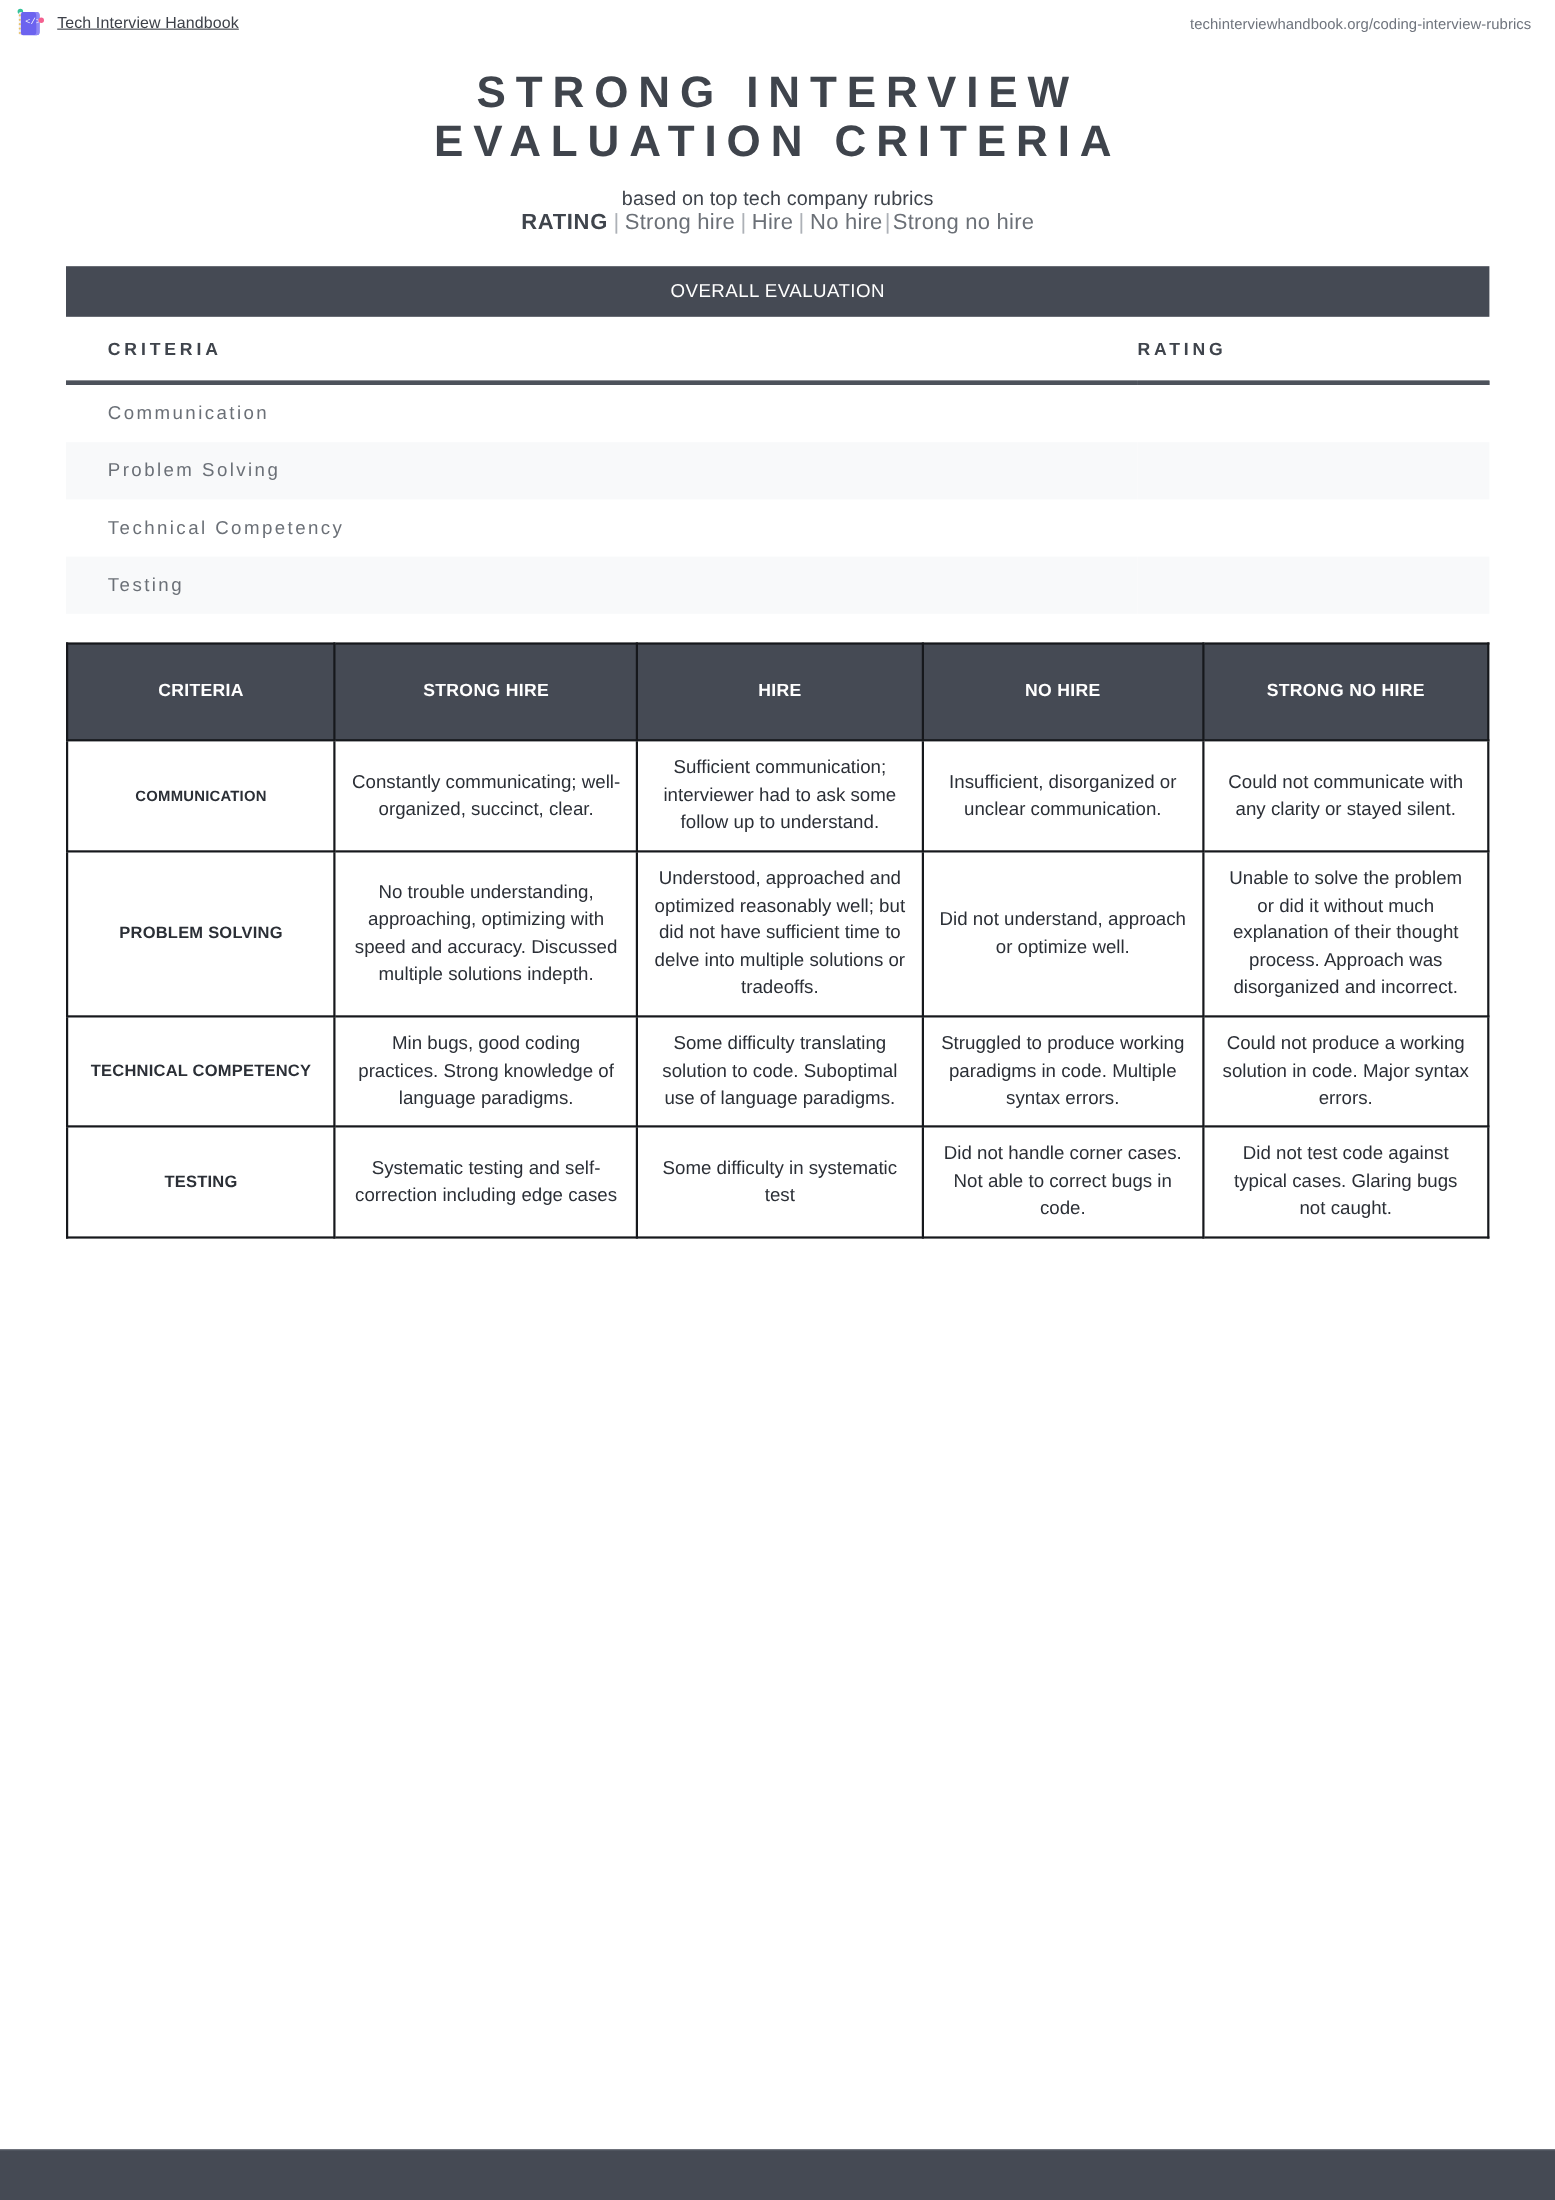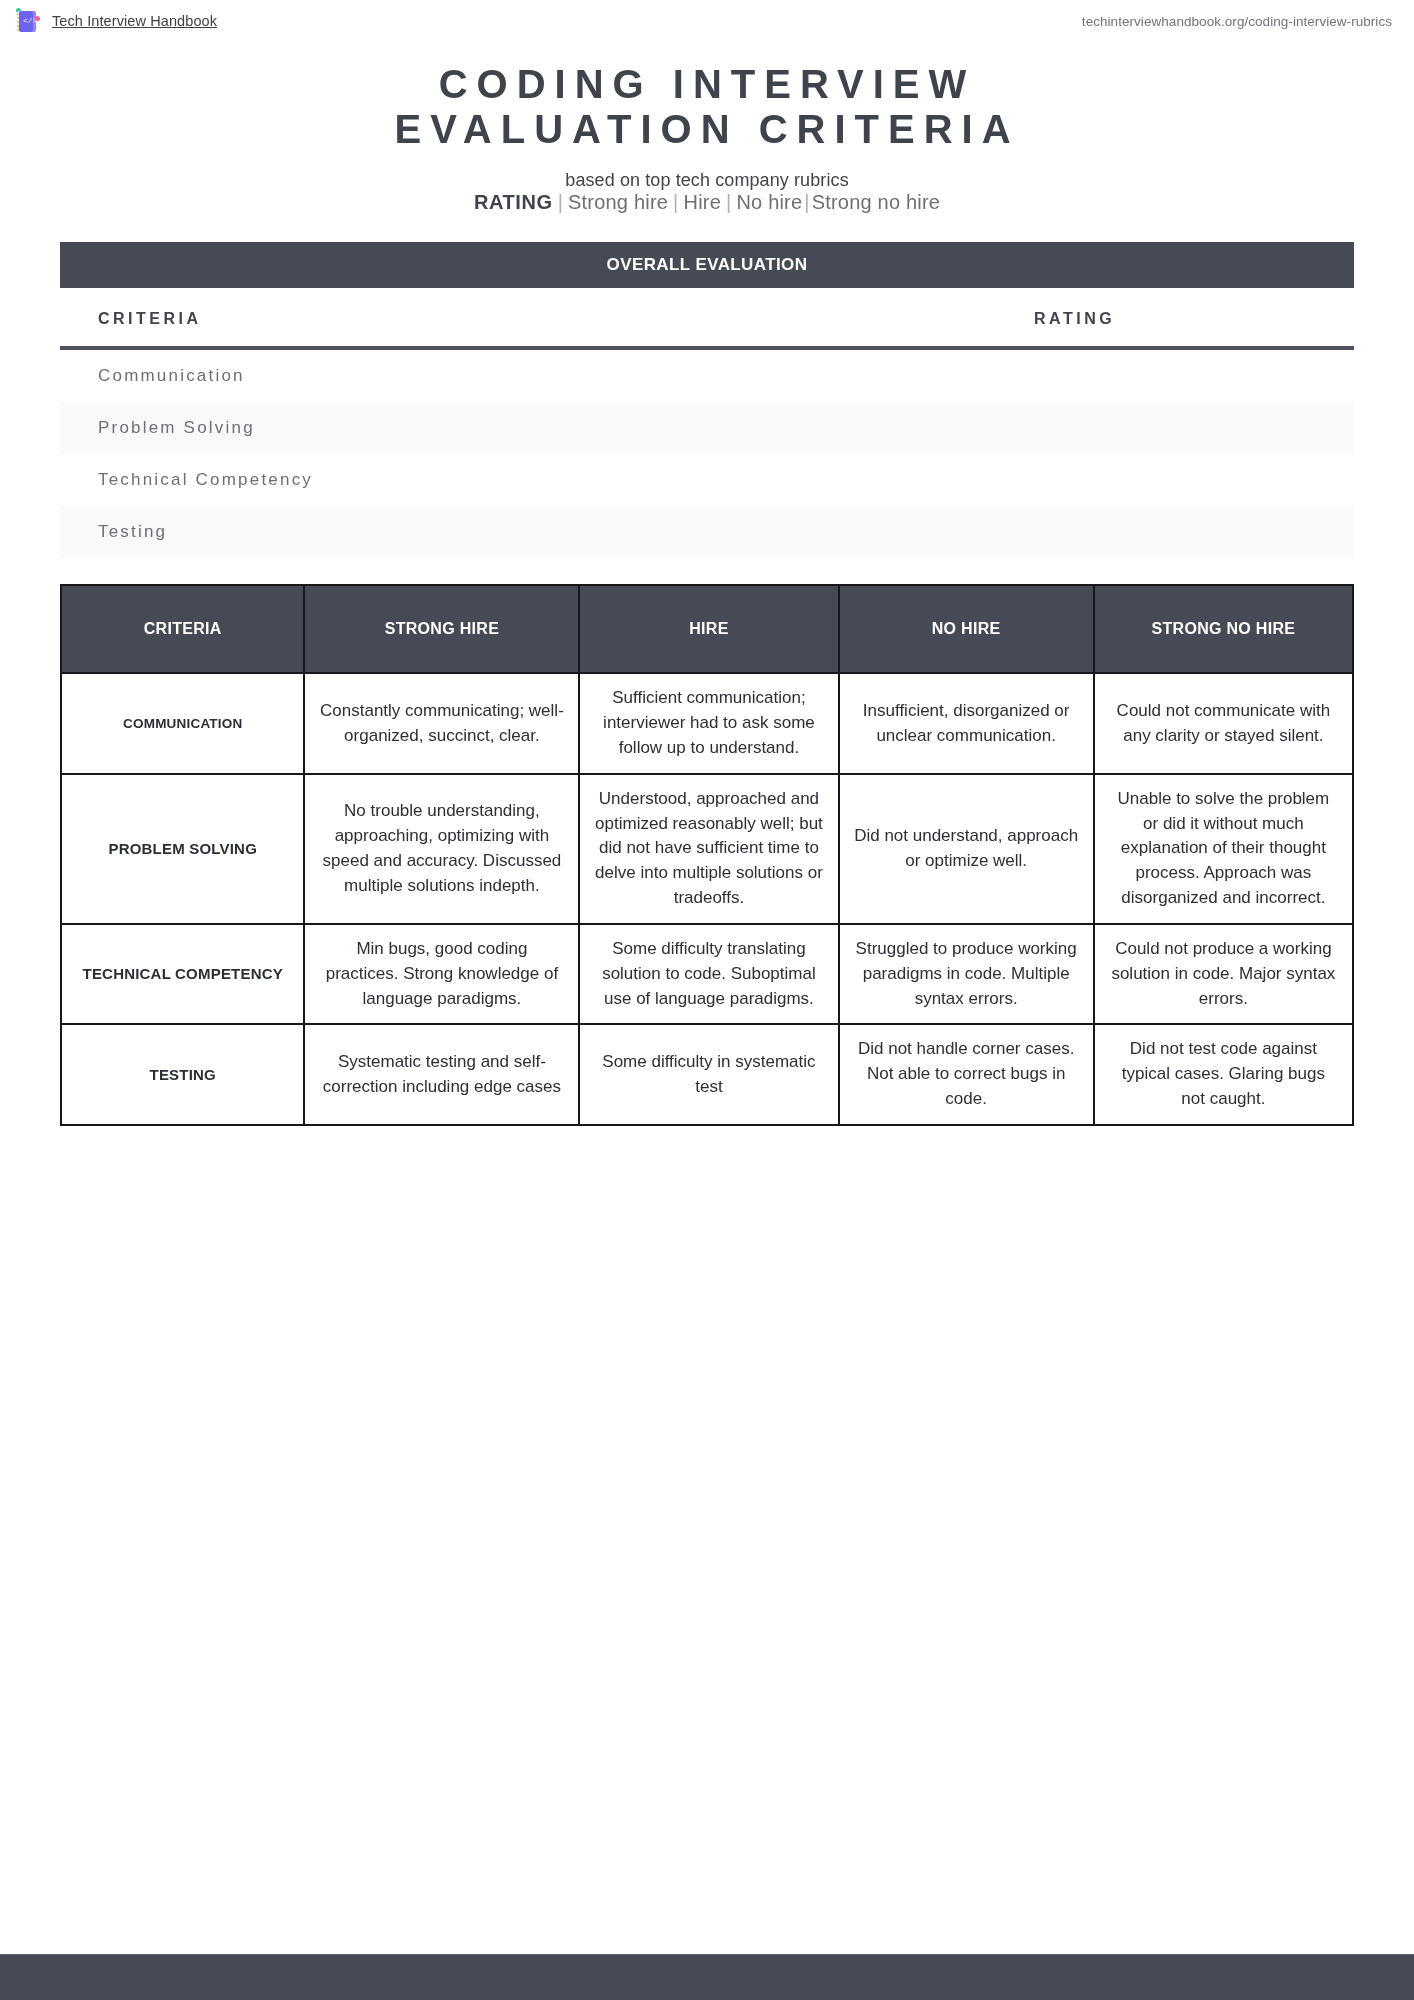--- a/index.html
+++ b/index.html
@@ -138,21 +138,21 @@
   }
   .rating-line .sep.tight { margin: 0 2px; }
 
   
   .eval-band {
     margin-top: 28px;
     background: #454a54;
     color: #ffffff;
     text-align: center;
     font-size: 17px;
-    font-weight: 700;
+    font-weight: 400;
     letter-spacing: 0.4px;
     padding: 13px 0;
   }
 
   
   .crit-table {
     width: 100%;
     border-collapse: collapse;
     margin-top: 0;
   }
@@ -260,21 +260,21 @@
       <span class="book-code">&lt;/&gt;</span>
       <span class="dot-pink"></span>
     </span>
     <span class="brand-name">Tech Interview Handbook</span>
   </div>
   <div class="topbar-url">techinterviewhandbook.org/coding-interview-rubrics</div>
 </div>
 
 <div class="page">
 
-  <h1 class="title">CODING INTERVIEW
+  <h1 class="title">STRONG INTERVIEW
 EVALUATION CRITERIA</h1>
   <div class="subtitle">based on top tech company rubrics</div>
 
   <div class="rating-line">
     <span class="rl-label">RATING</span><span class="sep">|</span><span>Strong hire</span><span class="sep">|</span><span>Hire</span><span class="sep">|</span><span>No hire</span><span class="sep tight">|</span><span>Strong no hire</span>
   </div>
 
   <div class="eval-band">OVERALL EVALUATION</div>
 
   <table class="crit-table">

